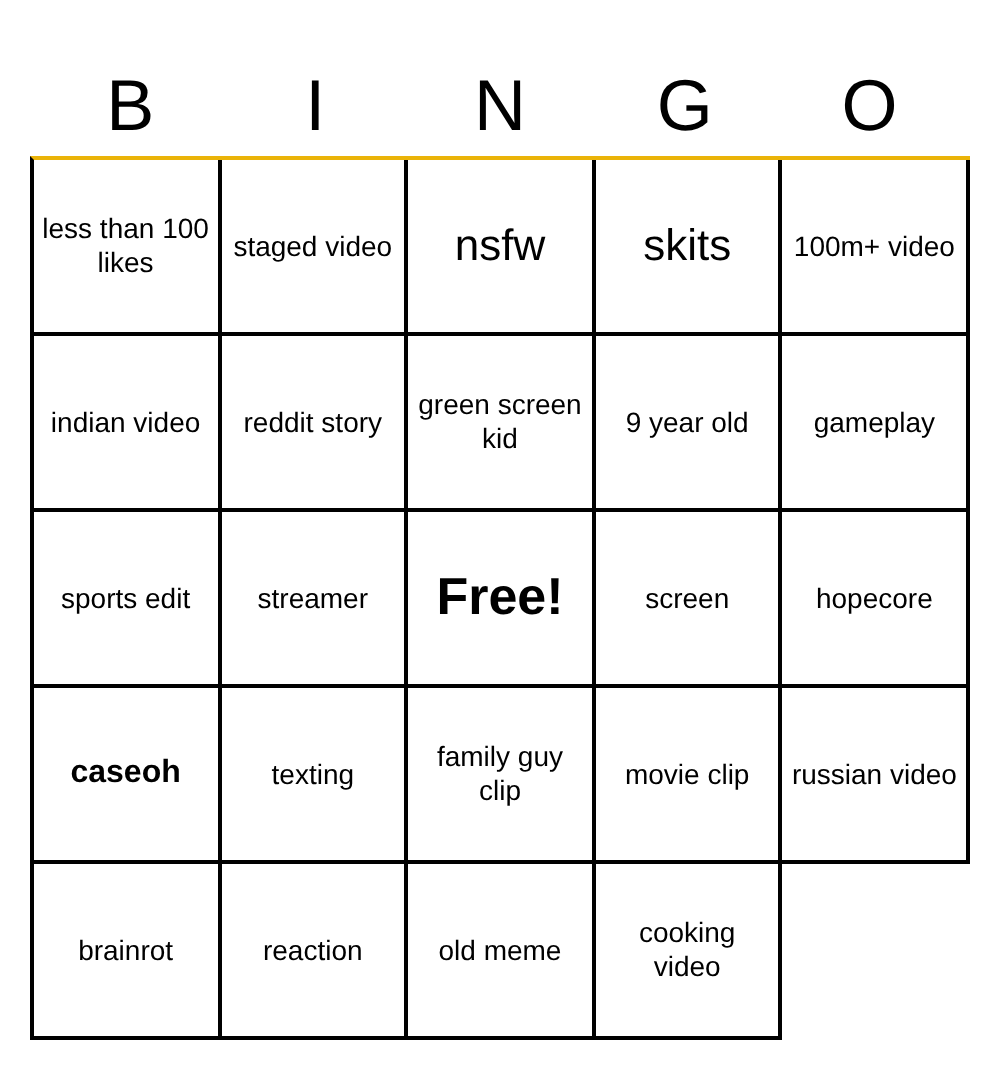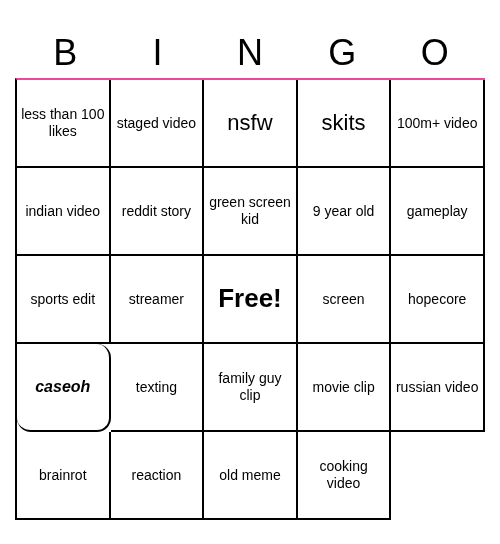--- a/index.html
+++ b/index.html
@@ -25,43 +25,41 @@
     .bingo-title span {
       font-size: 36px;
       font-weight: normal;
       width: 80px;
       text-align: center;
     }
     .bingo-grid {
       display: grid;
       grid-template-columns: repeat(5, 1fr);
       border-left: 2px solid #000;
-      border-top: 2px solid #ec4899;
+      border-top: 2px solid #eab308;
     }
     .bingo-cell {
       border-right: 2px solid #000;
       border-bottom: 2px solid #000;
       min-height: 88px;
       display: flex;
       align-items: center;
       justify-content: center;
       text-align: center;
       padding: 6px 4px;
       font-size: 14px;
       line-height: 1.2;
     }
     .bingo-cell.free {
       font-size: 26px;
       font-weight: bold;
     }
     .bingo-cell.bold-text {
       font-weight: bold;
-      font-style: italic;
       font-size: 16px;
-      border-radius: 14px;
     }
     .bingo-cell.large-text {
       font-size: 22px;
     }
   </style>
 </head>
 <body>
 
 <div class="bingo-container">
   <div class="bingo-title">

